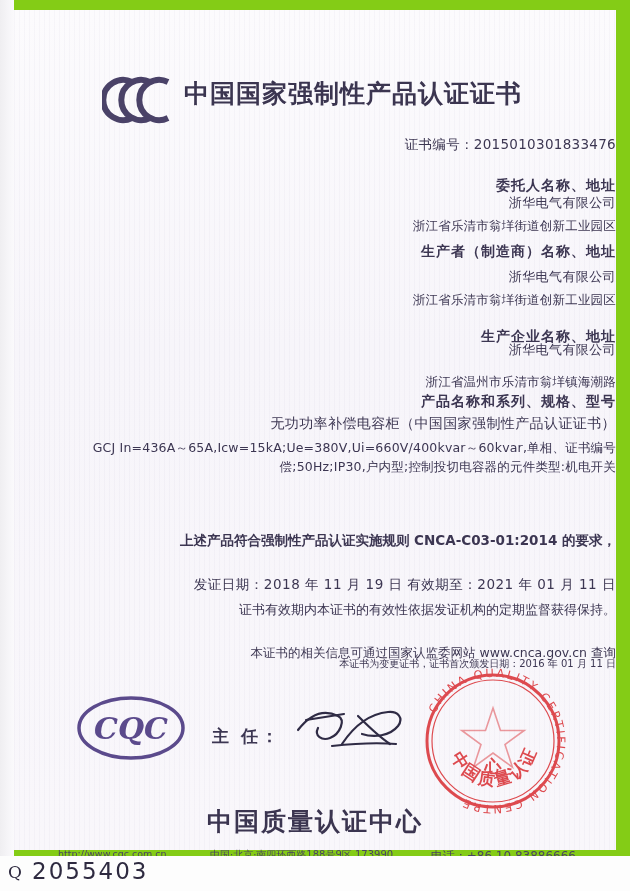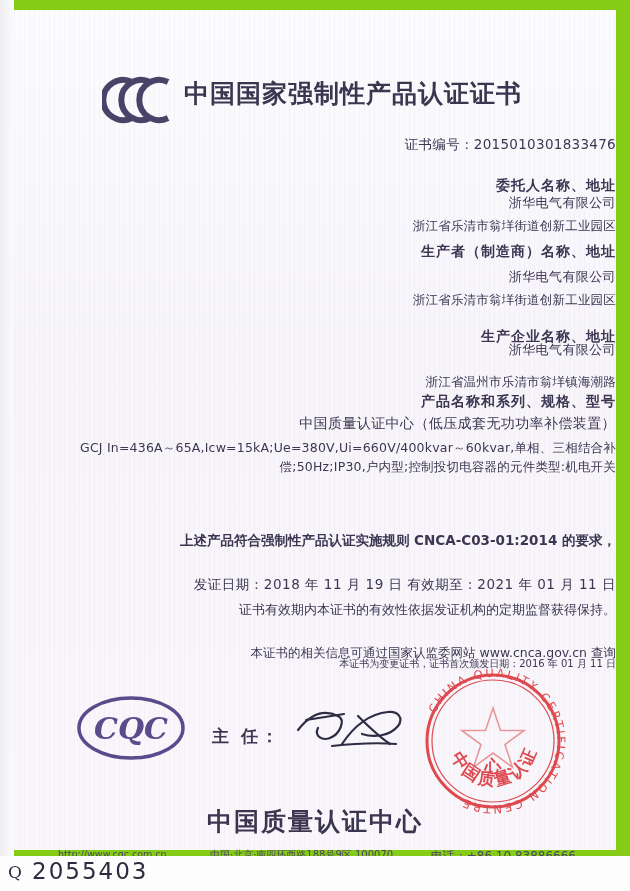--- a/index.html
+++ b/index.html
@@ -248,22 +248,22 @@
 
     <div class="row lbl r-maker-label">生产者（制造商）名称、地址</div>
     <div class="row val r-maker-name">浙华电气有限公司</div>
     <div class="row val-sm r-maker-addr">浙江省乐清市翁垟街道创新工业园区</div>
 
     <div class="row lbl r-factory-label">生产企业名称、地址</div>
     <div class="row val r-factory-name">浙华电气有限公司</div>
     <div class="row val-sm r-factory-addr">浙江省温州市乐清市翁垟镇海潮路</div>
 
     <div class="row lbl r-product-label">产品名称和系列、规格、型号</div>
-    <div class="row val r-product-name">中国质量认证中心（低压成套无功功率补偿装置）</div>
-    <div class="row val-sm r-spec1">GCJ In=436A～65A,Icw=15kA;Ue=380V,Ui=660V/400kvar～60kvar,单相、三相结合补</div>
+    <div class="row val r-product-name">无功功率补偿电容柜（中国国家强制性产品认证证书）</div>
+    <div class="row val-sm r-spec1">GCJ In=436A～65A,Icw=15kA;Ue=380V,Ui=660V/400kvar～60kvar,单相、证书编号</div>
     <div class="row val-sm r-spec2">偿;50Hz;IP30,户内型;控制投切电容器的元件类型:机电开关</div>
 
 
     <div class="row r-rule1">上述产品符合强制性产品认证实施规则 CNCA-C03-01:2014 的要求，</div>
 
     <div class="row r-dates">发证日期：2018 年 11 月 19 日    有效期至：2021 年 01 月 11 日</div>
     <div class="row r-note1">证书有效期内本证书的有效性依据发证机构的定期监督获得保持。</div>
     <div class="row r-note2">本证书为变更证书，证书首次颁发日期：2016 年 01 月 11 日</div>
     <div class="row r-note3">本证书的相关信息可通过国家认监委网站 www.cnca.gov.cn 查询</div>
 
@@ -307,20 +307,20 @@
           </text>
           <text x="81" y="112" text-anchor="middle" font-family="DejaVu Sans, Liberation Sans, sans-serif" font-size="17" font-weight="bold" fill="#d8252a">心</text>
           <path d="M81 48 l7.5 22.5 h23.7 l-19.2 14 l7.4 22.6 l-19.4-14 l-19.4 14 l7.4-22.6 l-19.2-14 h23.7 z" fill="none" stroke="#d8252a" stroke-width="1.6" opacity="0.55"></path>
         </g>
       </svg>
     </div>
 
     <div class="org-name">中国质量认证中心</div>
 
     <div class="footer-line footer-url">http://www.cqc.com.cn</div>
-    <div class="footer-line footer-addr">中国·北京·南四环西路188号9区  100070</div>
+    <div class="footer-line footer-addr">中国·北京·南四环西路188号9区  173990</div>
     <div class="footer-line footer-tel">电话：+86 10 83886666</div>
   </div>
 
   <div class="serial-bar"></div>
   <div class="serial-q">Q</div>
   <div class="serial-num">2055403</div>
 </div>
 
 </body></html>

